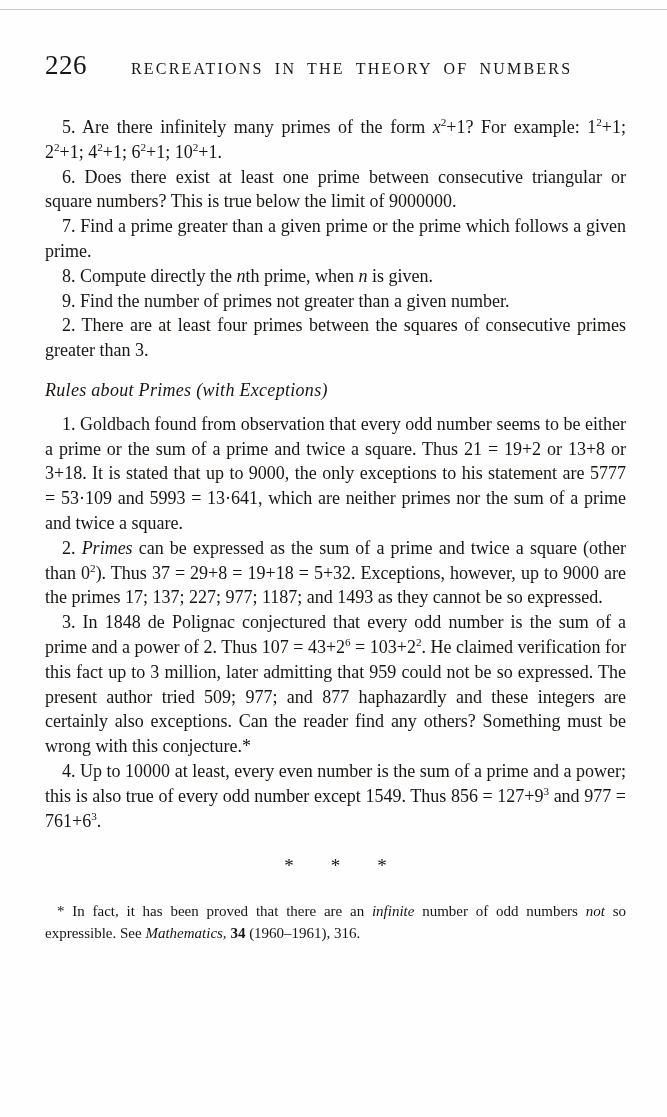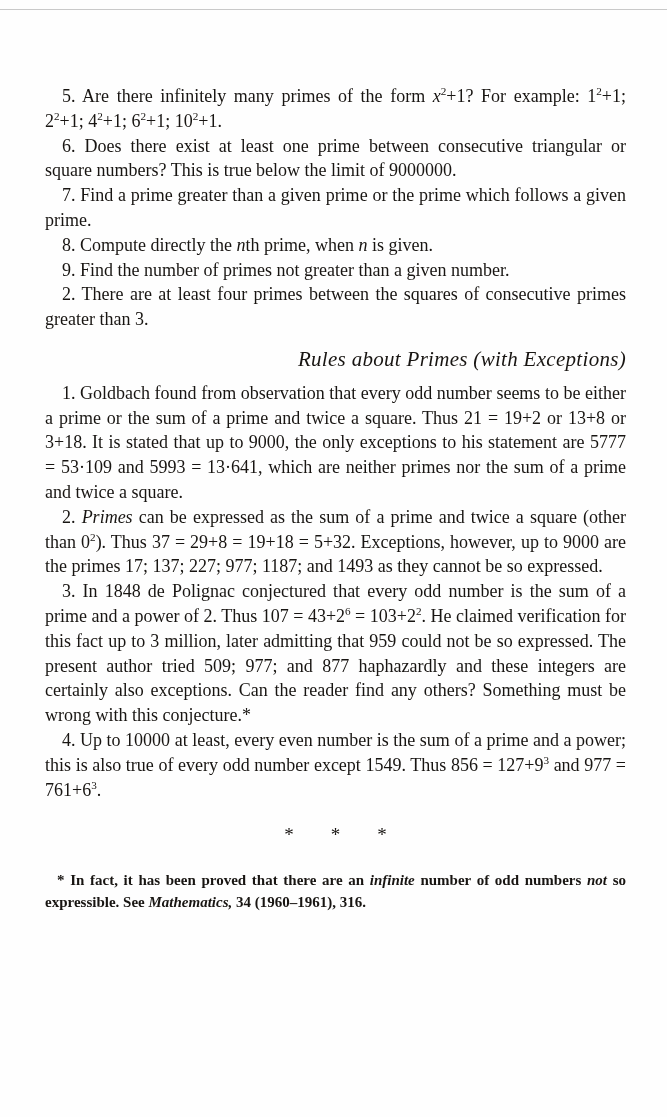--- a/index.html
+++ b/index.html
@@ -43,53 +43,56 @@
   }
   .bodytext {
     font-size: 18px;
     line-height: 24.8px;
     text-align: justify;
     margin-top: 34px;
   }
   p.para { margin: 0; text-indent: 17px; }
   sup { font-size: 62%; line-height: 0; }
   .section-heading {
-    font-size: 21px;
+    font-size: 18px;
     font-weight: normal;
     font-style: italic;
-    text-align: right;
+    text-align: left;
     text-indent: 0;
     margin: 15px 0 9px 0;
     line-height: 24.8px;
     letter-spacing: 0.3px;
   }
   .separator {
     display: flex;
     justify-content: center;
     gap: 37px;
     margin-top: 21px;
     font-size: 19px;
     line-height: 24px;
   }
   .footnote {
     margin-top: 23px;
     font-size: 15px;
     line-height: 21.5px;
     text-align: justify;
     text-indent: 12px;
-    font-weight: bold;
   }
 </style>
 </head>
 <body>
 
 <div class="page">
   <div class="scan-line"></div>
   <div class="content">
 
+    <header class="running-head">
+      <span class="pagenum">226</span>
+      <span class="runtitle">RECREATIONS IN THE THEORY OF NUMBERS</span>
+    </header>
 
     <main class="bodytext">
 
       <section>
         <p class="para">5. Are there infinitely many primes of the form <i>x</i><sup>2</sup>+1?  For example: 1<sup>2</sup>+1; 2<sup>2</sup>+1; 4<sup>2</sup>+1; 6<sup>2</sup>+1; 10<sup>2</sup>+1.</p>
         <p class="para">6. Does there exist at least one prime between consecutive triangular or square numbers?  This is true below the limit of 9000000.</p>
         <p class="para">7. Find a prime greater than a given prime or the prime which follows a given prime.</p>
         <p class="para">8. Compute directly the <i>n</i>th prime, when <i>n</i> is given.</p>
         <p class="para">9. Find the number of primes not greater than a given number.</p>
         <p class="para">2. There are at least four primes between the squares of consecutive primes greater than 3.</p>

